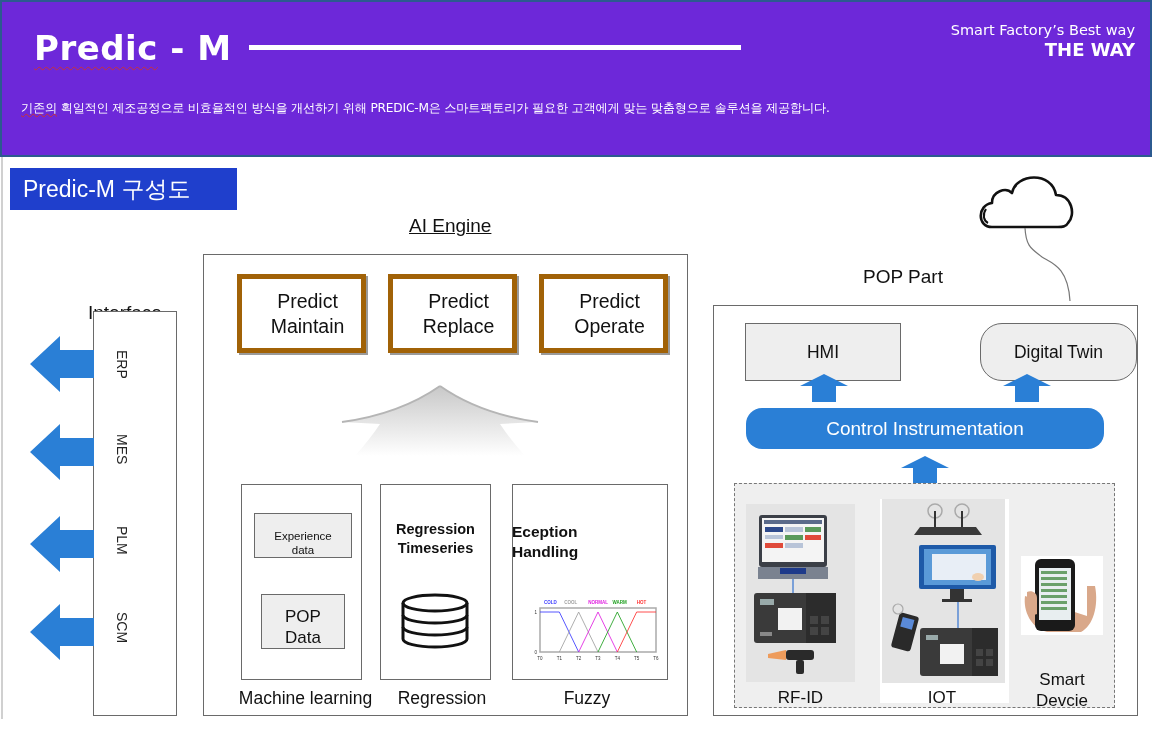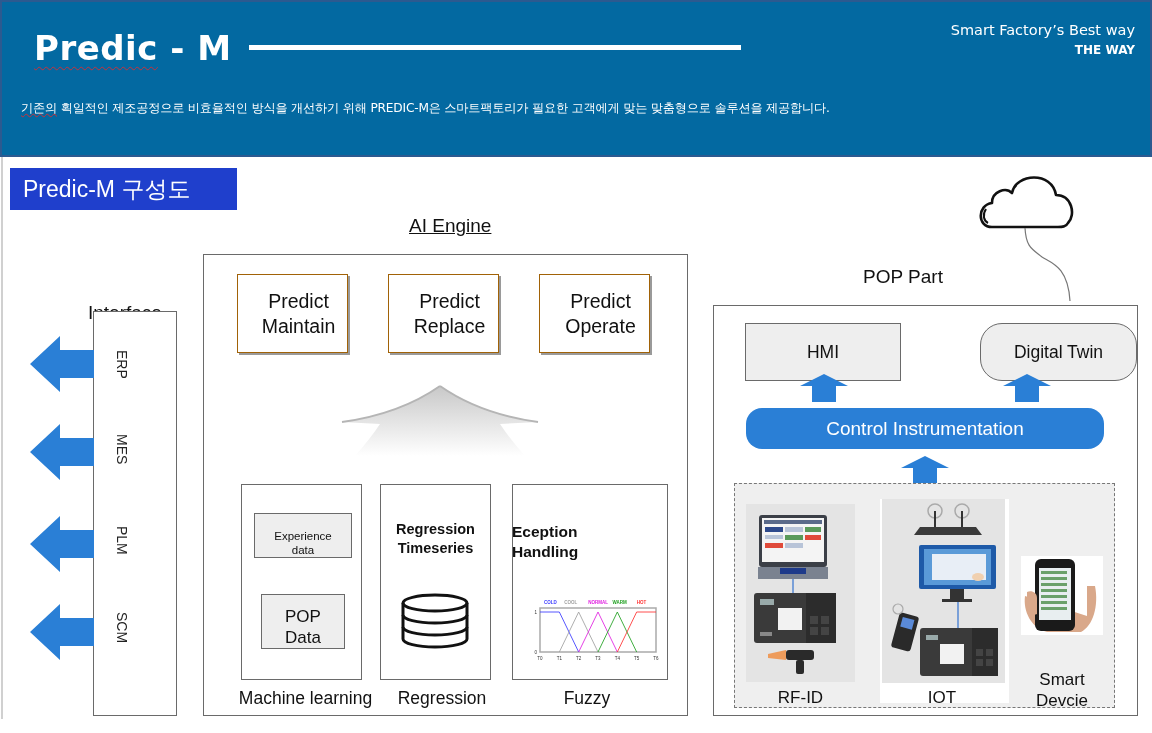--- a/index.html
+++ b/index.html
@@ -1,42 +1,42 @@
 <!DOCTYPE html>
 <html><head>
 <meta charset="utf-8">
 <style>
   * { box-sizing: border-box; margin: 0; padding: 0; }
   html, body { width: 1152px; height: 733px; overflow: hidden; background: #ffffff; }
   body { position: relative; font-family: "Liberation Sans", "DejaVu Sans", sans-serif; color: #111; }
 
-  .header { position: absolute; left: 0; top: 0; width: 1152px; height: 157px; background: #0369a1; border: 2px solid #2c5a90; padding-left: 29px; }
+  .header { position: absolute; left: 0; top: 0; width: 1152px; height: 157px; background: #6d28d9; border: 2px solid #2c5a90; padding-left: 29px; }
   .brand-title { position: absolute; left: 32px; top: 26px; font-size: 34px; font-weight: bold; color: #fff; font-family: "DejaVu Sans", sans-serif; letter-spacing: 0.5px; }
   .brand-title .sq { text-decoration: underline wavy #c8303a; text-decoration-thickness: 1px; text-underline-offset: 6px; }
   .title-rule { position: absolute; left: 247px; top: 43px; width: 492px; height: 5px; background: #fff; }
   .tagline { position: absolute; right: 15px; top: 18px; text-align: right; color: #fff; font-size: 14.5px; line-height: 20px; font-family: "DejaVu Sans", sans-serif; }
-  .tagline .way { font-weight: bold; font-size: 12px; }
+  .tagline .way { font-weight: bold; font-size: 18px; }
   .desc { position: absolute; left: 19px; top: 98px; color: #fff; font-size: 12.2px; line-height: 17px; font-family: "DejaVu Sans", sans-serif; white-space: nowrap; letter-spacing: -0.2px; }
   .desc .sq { text-decoration: underline wavy #c8303a; text-decoration-thickness: 1px; }
 
   .left-rule { position: absolute; left: 1px; top: 157px; width: 2px; height: 562px; background: #d0d0d0; }
 
   .section-tag { position: absolute; left: 10px; top: 168px; width: 227px; height: 42px; background: #1f3fcc; color: #fff; font-size: 23px; line-height: 42px; padding-left: 13px; }
 
   .label { position: absolute; font-size: 19px; color: #111; }
 
   .box { position: absolute; border: 1px solid #6a6a6a; background: #fff; }
   .gbox { position: absolute; border: 1px solid #6a6a6a; background: #eeeeee; display:flex; align-items:flex-end; justify-content:center; text-align:center; }
 
   .if-panel { left: 93px; top: 311px; width: 84px; height: 405px; }
   .if-item { position: absolute; left: 100px; width: 30px; font-size: 14px; writing-mode: vertical-rl; color:#222; }
   .arrow-left { position: absolute; left: 30px; width: 64px; height: 56px; }
 
   .ai-panel { left: 203px; top: 254px; width: 485px; height: 462px; }
-  .predict { position: absolute; top: 274px; width: 111px; height: 79px; border: 1px solid #a16207; background:#fff; box-shadow: 2px 2px 0 #9a9a9a; display:flex; align-items:center; justify-content:center; text-align:center; font-size: 19.5px; line-height: 25px; color:#111;padding-left:12px; }
+  .predict { position: absolute; top: 274px; width: 129px; height: 79px; border: 5px solid #a16207; background:#fff; box-shadow: 2px 2px 0 #9a9a9a; display:flex; align-items:center; justify-content:center; text-align:center; font-size: 19.5px; line-height: 25px; color:#111;padding-left:12px; }
 
   .sub { position: absolute; top: 484px; height: 196px; border: 1px solid #6a6a6a; background:#fff; }
   .sub-label { position: absolute; top: 688px; font-size: 17.5px; color:#111; text-align:center; }
 
   .pop-panel { left: 713px; top: 305px; width: 425px; height: 411px; }
   .pop-box { position: absolute; top: 323px; height: 58px; background: #eeeeee; border: 1px solid #6a6a6a; display:flex; align-items:center; justify-content:center; font-size: 17.5px; color:#111; }
   .ctrl-bar { position: absolute; left: 746px; top: 408px; width: 358px; height: 41px; background: #2a7fd6; color:#fff; font-size: 19px; display:flex; align-items:center; justify-content:center;border-radius:16px; }
   .device-area { position: absolute; left: 734px; top: 483px; width: 381px; height: 225px; border: 1px dashed #777; background: #efefef; }
   .dev-label { position: absolute; font-size: 17px; color:#111; text-align:center; line-height: 21px; }
 </style>

